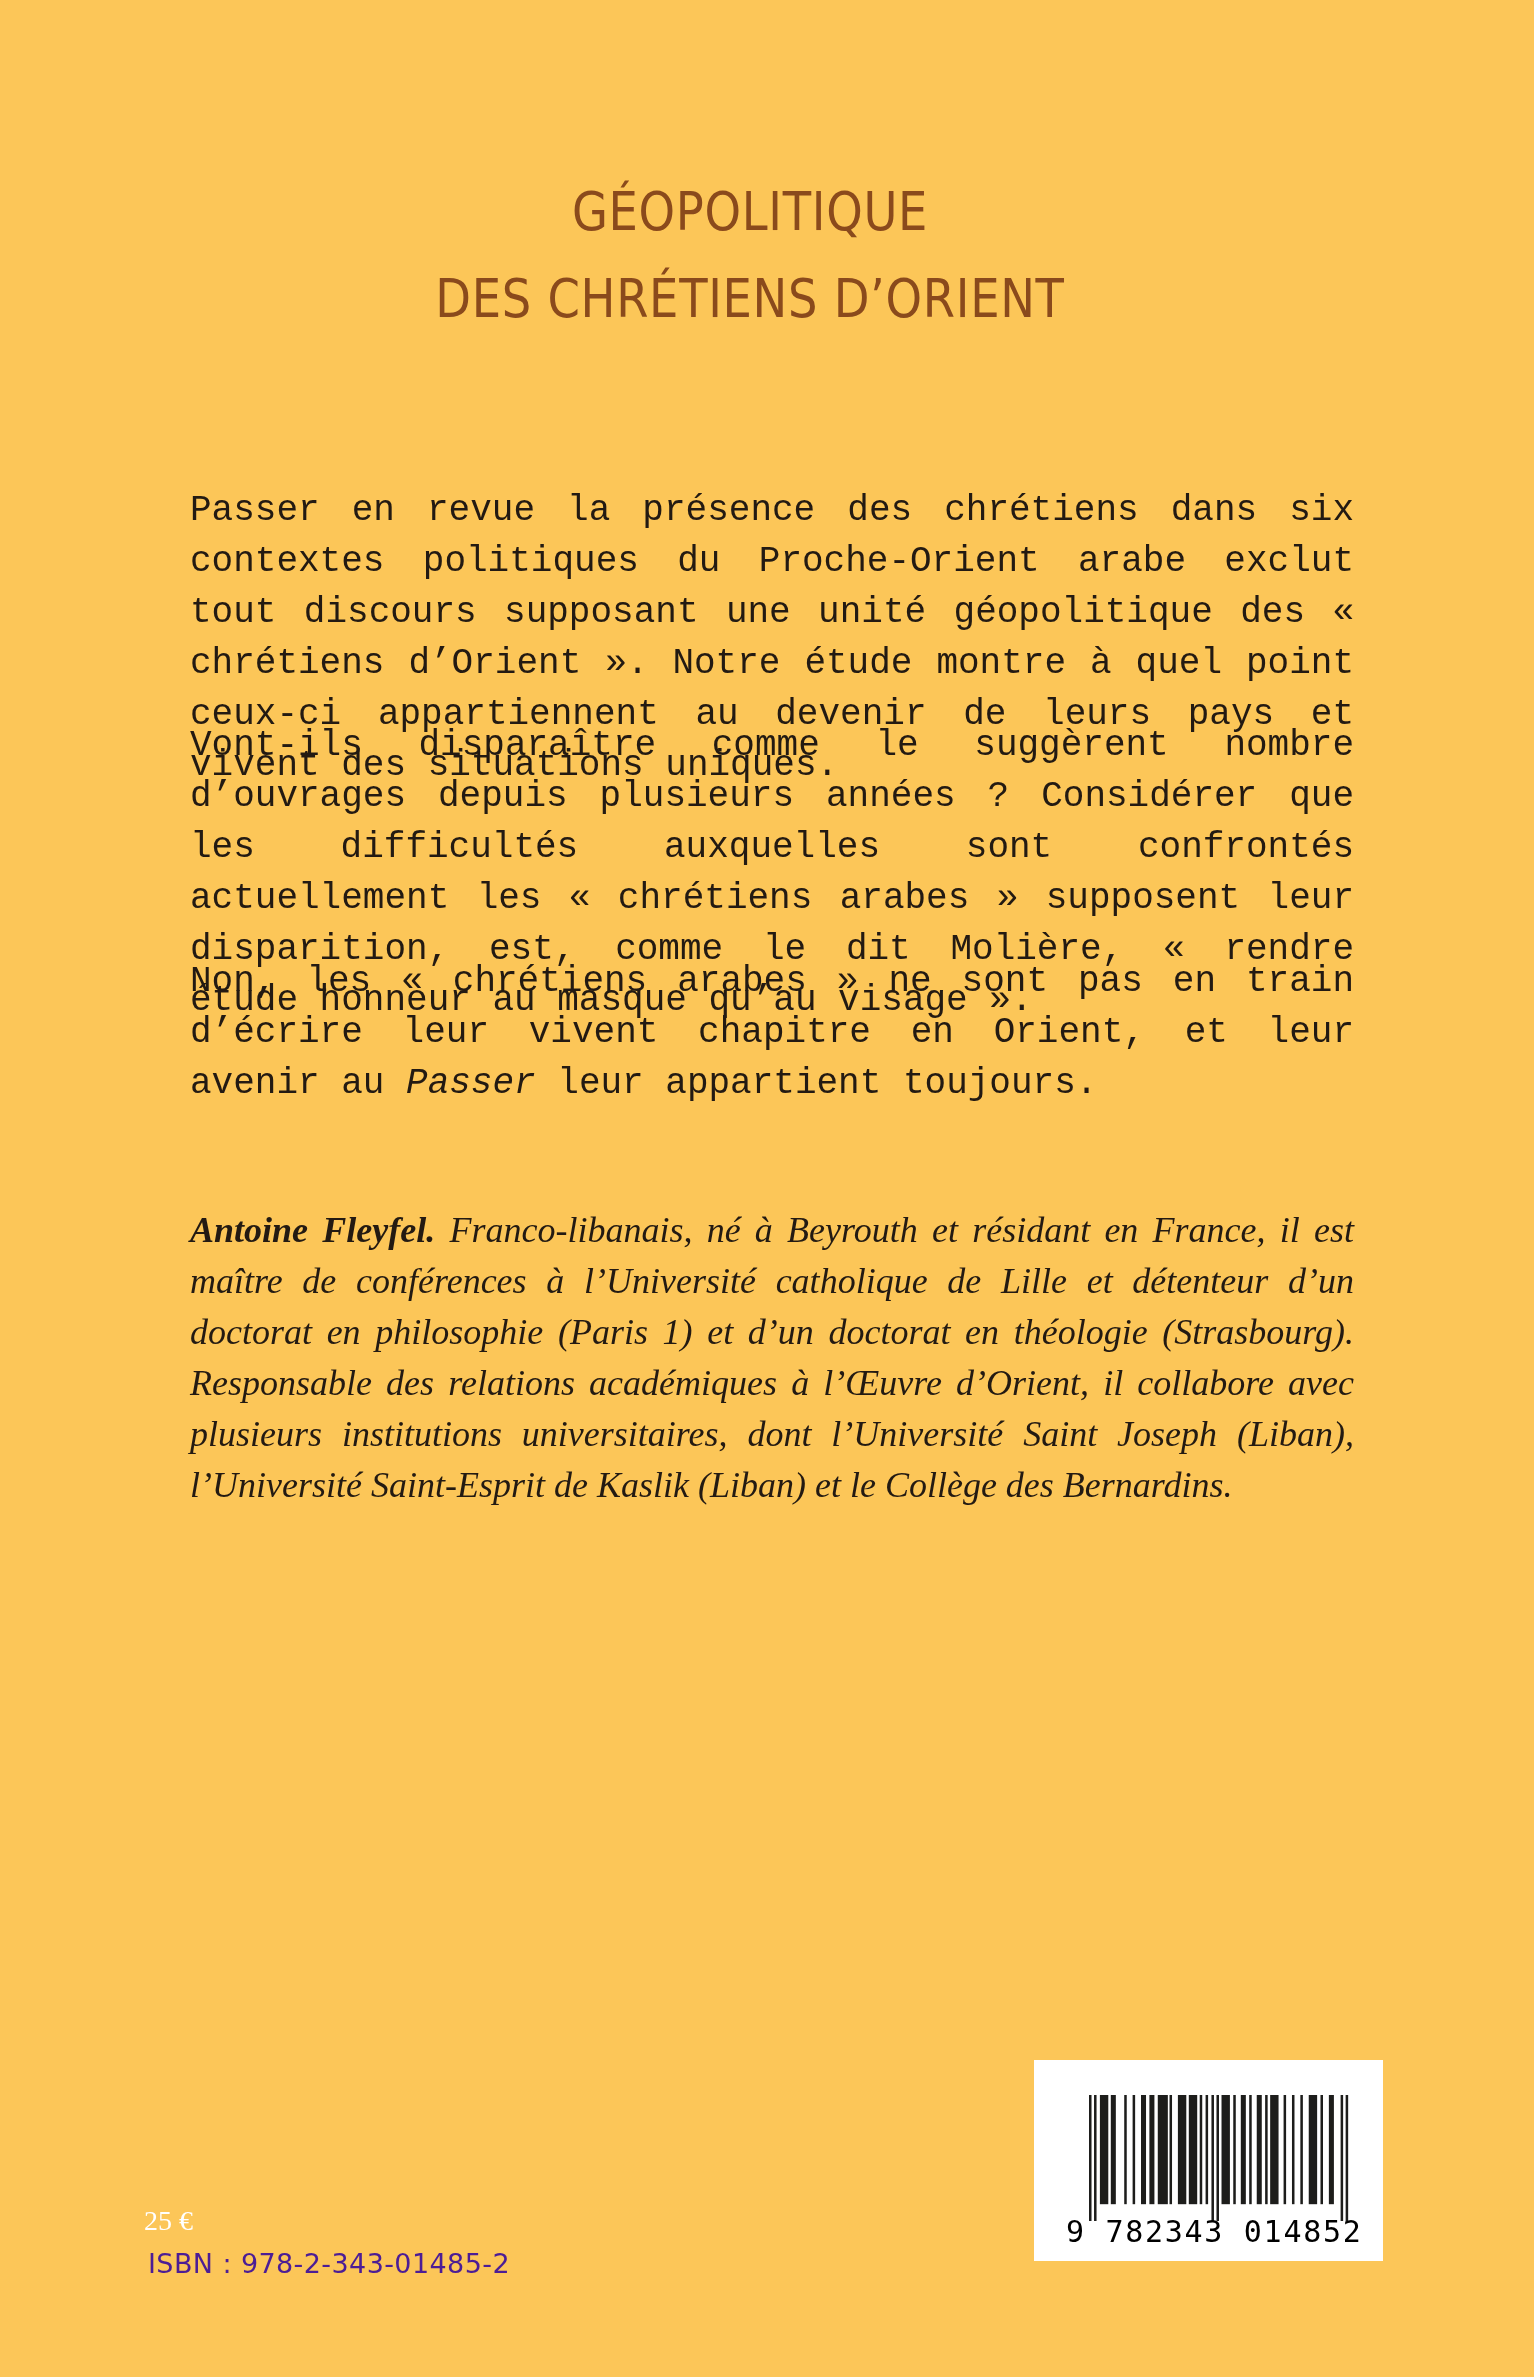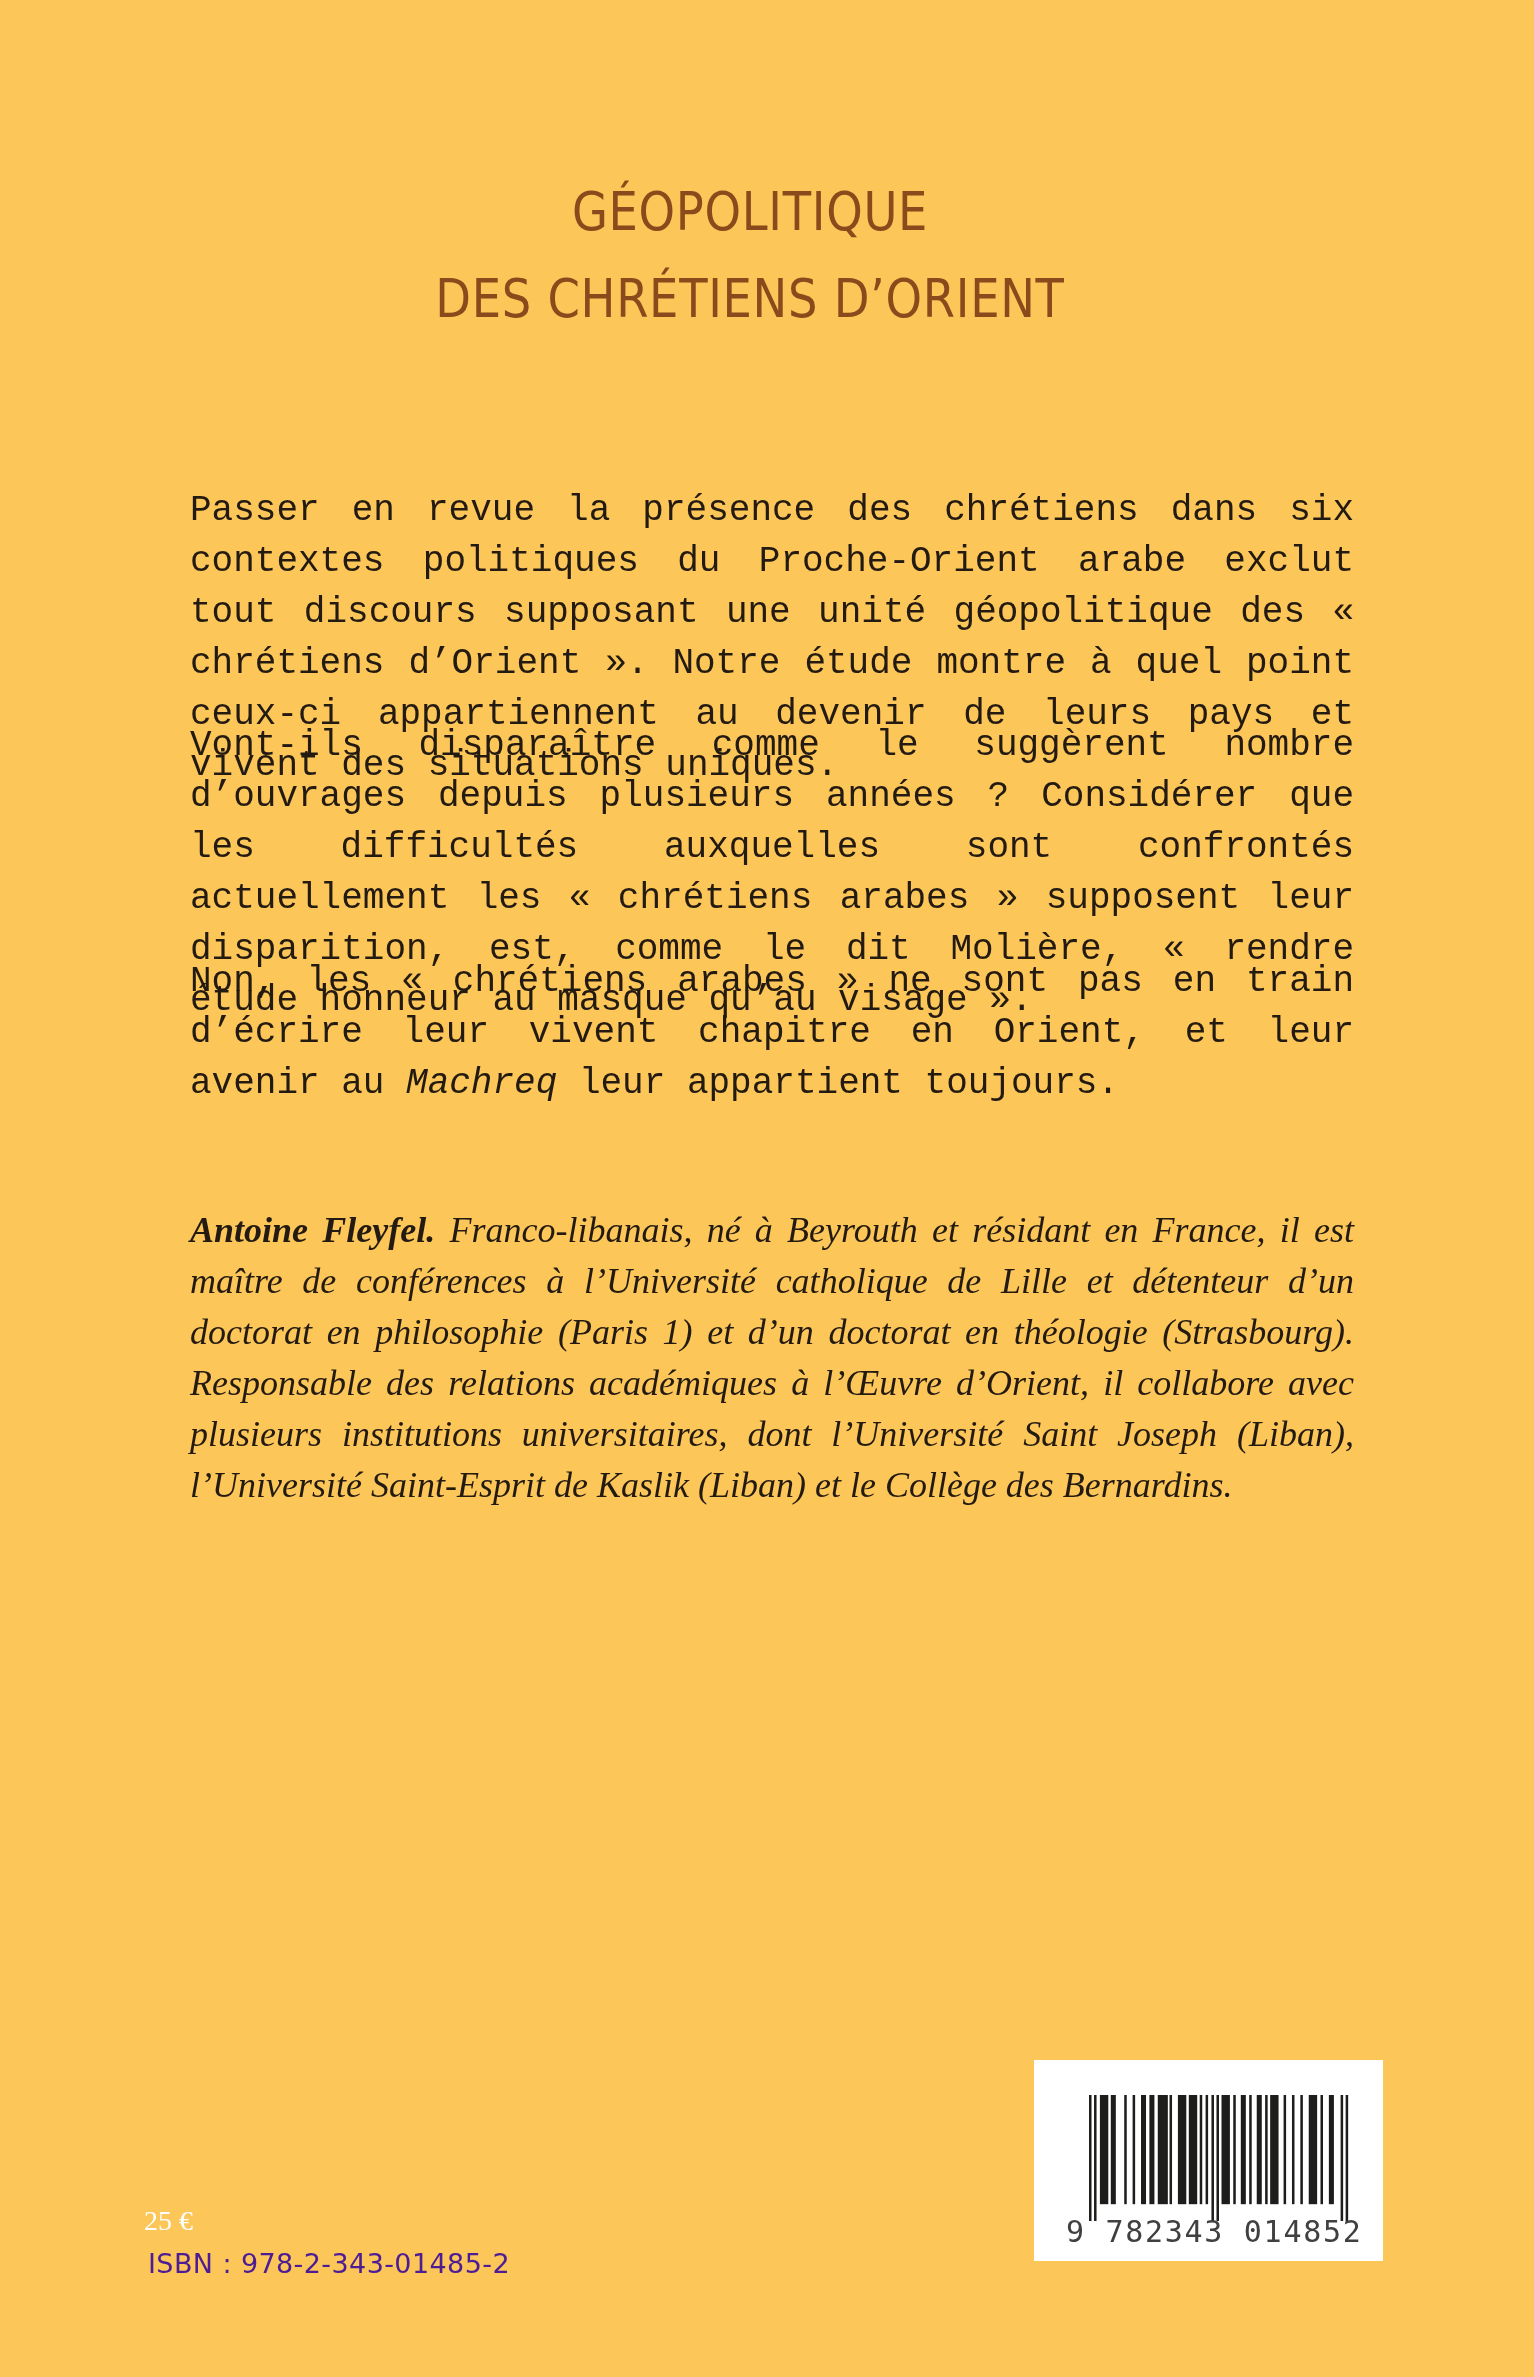--- a/index.html
+++ b/index.html
@@ -96,42 +96,42 @@
     height: 126px;
   }
   .barcode-digits {
     position: absolute;
     left: 32px;
     top: 154px;
     width: 302px;
     font-family: "DejaVu Sans Mono", "Liberation Mono", monospace;
     font-size: 30px;
     letter-spacing: 1.7px;
-    color: #404040;
+    color: #000000;
     white-space: nowrap;
   }
 </style>
 </head>
 <body>
 
 <div class="title-block">
   <span class="title-line">GÉOPOLITIQUE</span>
   <span class="title-line">DES CHRÉTIENS D’ORIENT</span>
 </div>
 
 <div class="blurb para-1">
   <p>Passer en revue la présence des chrétiens dans six contextes politiques du Proche-Orient arabe exclut tout discours supposant une unité géopolitique des « chrétiens d’Orient ». Notre étude montre à quel point ceux-ci appartiennent au devenir de leurs pays et vivent des situations uniques.</p>
 </div>
 
 <div class="blurb para-2">
   <p>Vont-ils disparaître comme le suggèrent nombre d’ouvrages depuis plusieurs années ? Considérer que les difficultés auxquelles sont confrontés actuellement les « chrétiens arabes » supposent leur disparition, est, comme le dit Molière, « rendre étude honneur au masque qu’au visage ».</p>
 </div>
 
 <div class="blurb para-3">
-  <p><span>Non, les « chrétiens arabes » ne sont pas en train d’écrire leur vivent chapitre en Orient, et leur avenir au </span><em>Machreq</em><span> leur appartient toujours.</span></p>
+  <p><span>Non, les « chrétiens arabes » ne sont pas en train d’écrire leur vivent chapitre en Orient, et leur avenir au </span><em>Passer</em><span> leur appartient toujours.</span></p>
 </div>
 
 <div class="bio">
   <span class="author-name">Antoine Fleyfel.</span><span> Franco-libanais, né à Beyrouth et résidant en France, il est maître de conférences à l’Université catholique de Lille et détenteur d’un doctorat en philosophie (Paris 1) et d’un doctorat en théologie (Strasbourg). Responsable des relations académiques à l’Œuvre d’Orient, il collabore avec plusieurs institutions universitaires, dont l’Université Saint Joseph (Liban), l’Université Saint-Esprit de Kaslik (Liban) et le Collège des Bernardins.</span>
 </div>
 
 <div class="price">25 €</div>
 <div class="isbn">ISBN : 978-2-343-01485-2</div>
 
 <div class="barcode-box">

